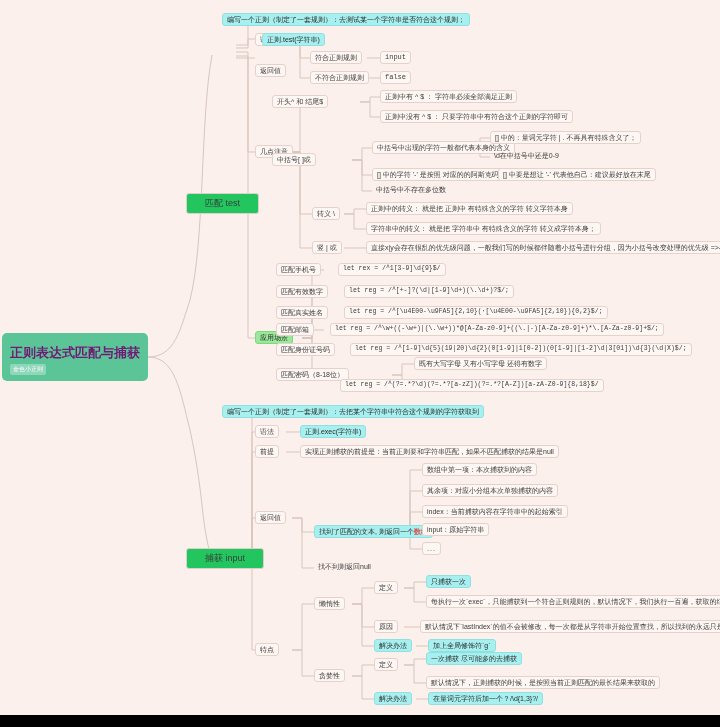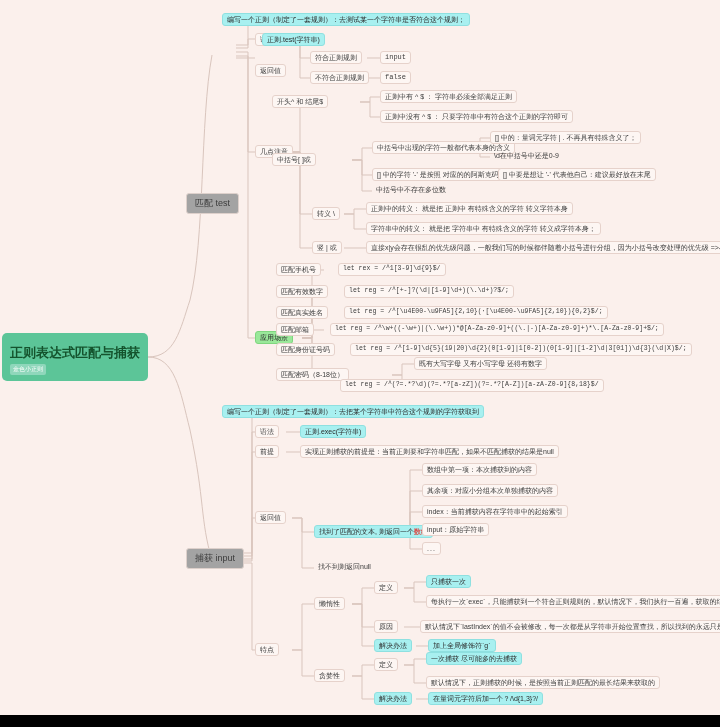--- a/index.html
+++ b/index.html
@@ -41,32 +41,32 @@
   
   #root{
     position:absolute;
     left:2px;top:333px;
     width:146px;height:48px;
     background:#5cc598;
     border:none;border-radius:5px;
     padding:0;
   }
   #root .rtitle{
-    color:#14532d;font-size:13px;font-weight:bold;
+    color:#701a75;font-size:13px;font-weight:bold;
     position:absolute;left:8px;top:11px;letter-spacing:0px;
   }
   #root .rtag{
     position:absolute;left:8px;top:31px;
     background:#8fd7bb;color:#ffffff;
     font-size:6px;padding:1px 3px;border-radius:2px;
     letter-spacing:0px;
   }
   .branch-main{
-    position:absolute;background:#a3a3a3;border:1px solid #ddd0cb;
-    border-radius:3px;font-size:9px;color:#3c3c3c;padding:3px 8px;white-space:nowrap;
+    position:absolute;background:#22c55e;border:1px solid #ddd0cb;
+    border-radius:3px;font-size:9px;color:#3c3c3c;padding:3px 18px;white-space:nowrap;
   }
   .ellipsis{letter-spacing:1px;}
 </style>
 </head>
 <body>
 
 <div id="canvas">
 
   <svg id="wires" viewBox="0 0 720 715">
     <g fill="none" stroke="#d9c5bd" stroke-width="1">

